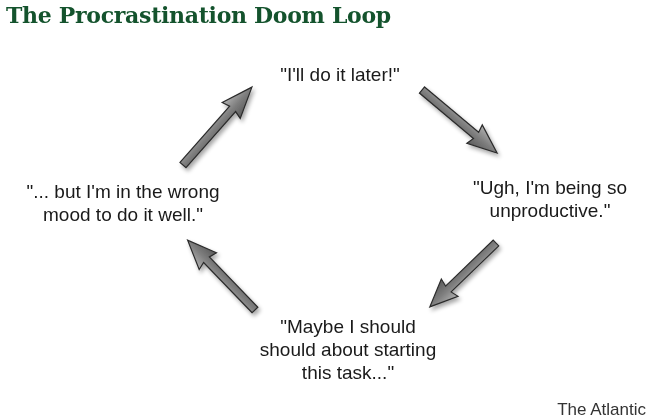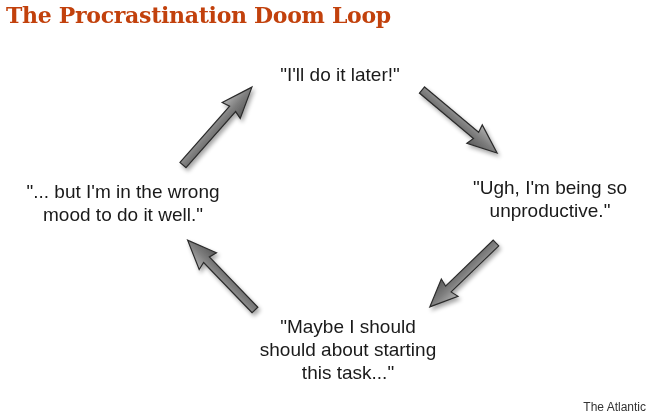--- a/index.html
+++ b/index.html
@@ -1,35 +1,35 @@
 <!DOCTYPE html>
 <html><head>
   <meta charset="utf-8">
   <style>
     html, body { margin: 0; padding: 0; background: #ffffff; }
     body { width: 660px; height: 419px; position: relative; overflow: hidden; }
     .title {
       position: absolute; left: 6px; top: 2px;
       font-family: "DejaVu Serif", "Liberation Serif", serif;
-      font-weight: bold; font-size: 22px; color: #c2410c; letter-spacing: -0.3px;
+      font-weight: bold; font-size: 22px; color: #14532d; letter-spacing: -0.3px;
       white-space: nowrap;
     }
     .node {
       position: absolute;
       font-family: "Liberation Sans", sans-serif;
       font-size: 19px; line-height: 23px; color: #1a1a1a;
       text-align: center; white-space: nowrap;
     }
     .n-top { left: 250px; top: 63px; width: 180px; }
     .n-right { left: 455px; top: 176px; width: 190px; }
     .n-bottom { left: 248px; top: 315px; width: 200px; }
     .n-left { left: 8px; top: 180px; width: 230px; }
     .credit {
       position: absolute; right: 14px; top: 400px;
-      font-family: "Liberation Sans", sans-serif; font-size: 12px; color: #333333;
+      font-family: "Liberation Sans", sans-serif; font-size: 17px; color: #333333;
     }
     svg.arrows { position: absolute; left: 0; top: 0; }
   </style>
 </head>
 <body>
 
 <div class="title">The Procrastination Doom Loop</div>
 
 <svg class="arrows" width="660" height="419">
   <defs>

